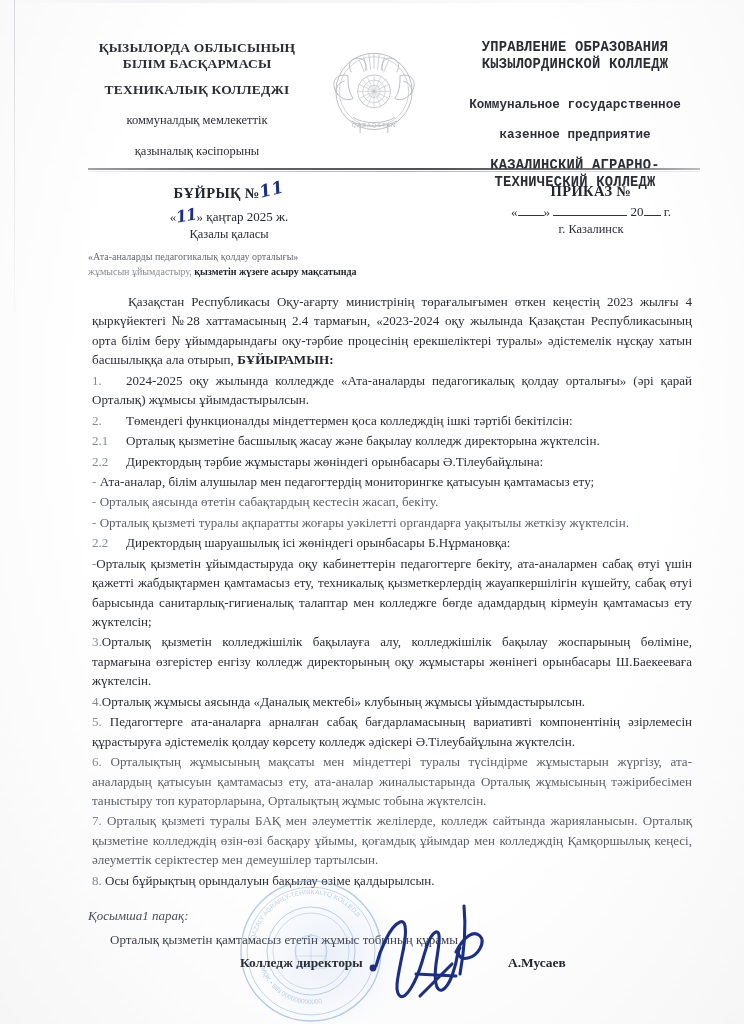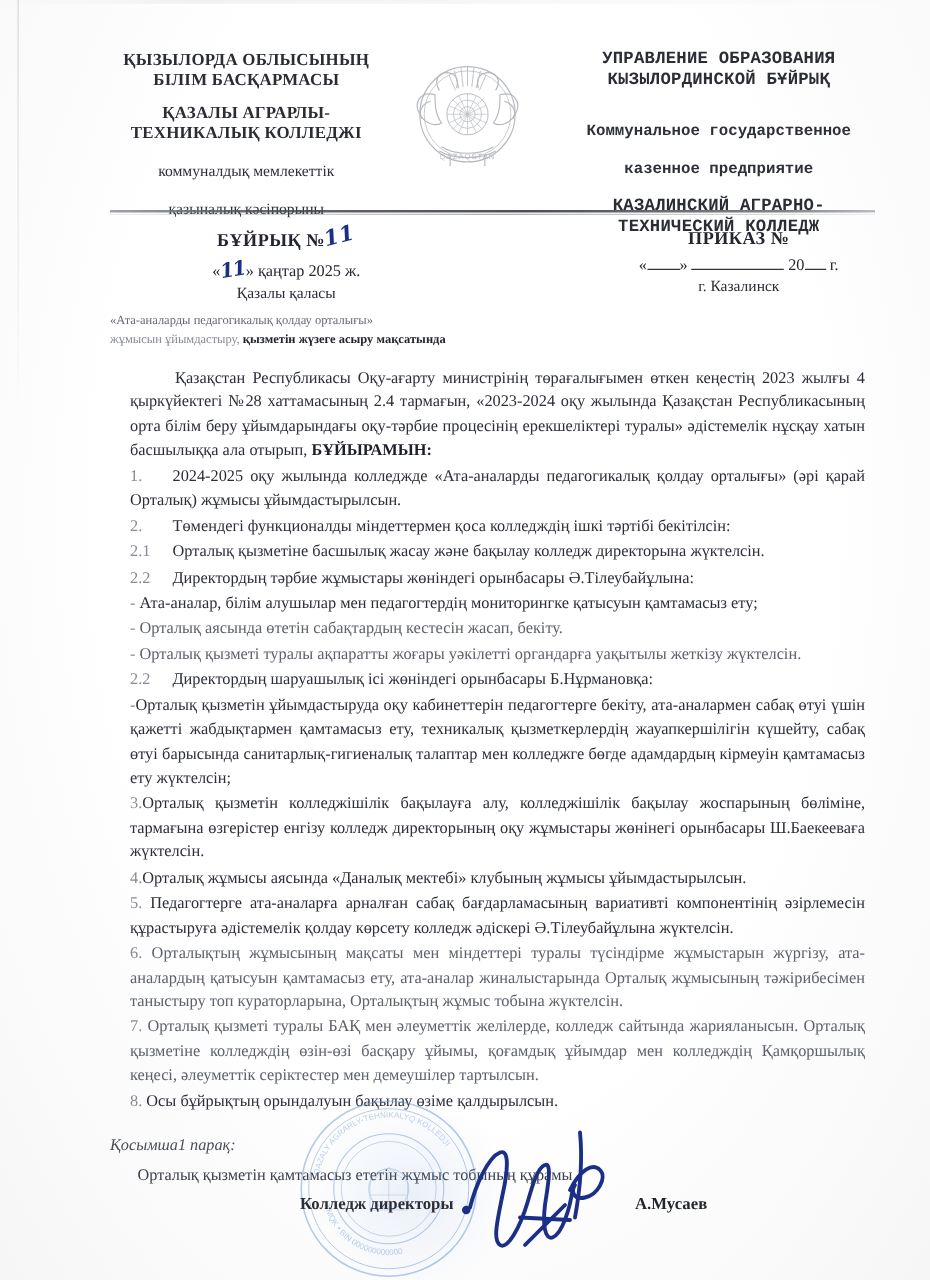--- a/index.html
+++ b/index.html
@@ -131,21 +131,21 @@
 
   
   .body-text {
     position: absolute;
     left: 88px; top: 292px; width: 604px;
     font-size: 13.05px;
     line-height: 1.49;
     text-align: justify;
     color: #2c2f39;
   }
-  .body-text p { margin: 0 0 1px 16px; }
+  .body-text p { margin: 0 0 1px 4px; }
   .p-indent { text-indent: 36px; }
   .num-item { display: block; }
   .num { display: inline-block; min-width: 34px; color: #3c3f49; }
   .faded { color: #878b95; }
   .semi { color: #5d616b; }
   b.strong { color: #1d202a; font-weight: bold; }
 
   
   .attach {
     position: absolute; left: 88px; top: 908px; width: 520px;
@@ -187,29 +187,28 @@
   <div class="paper-tint"></div>
   <div class="scan-edge-top"></div>
   <div class="scan-edge-left"></div>
 
   <div class="header">
 
     <div class="head-col head-left">
       <p class="head-main">ҚЫЗЫЛОРДА ОБЛЫСЫНЫҢ</p>
       <p class="head-main">БІЛІМ БАСҚАРМАСЫ</p>
       <div class="head-gap-sm"></div>
-      <p class="head-main">ҚАЗАЛЫ АГРАРЛЫ-</p>
       <p class="head-main">ТЕХНИКАЛЫҚ КОЛЛЕДЖІ</p>
       <p class="head-sub">коммуналдық мемлекеттік</p>
       <p class="head-sub">қазыналық кәсіпорыны</p>
     </div>
 
     <div class="head-col head-right">
       <p class="head-main">УПРАВЛЕНИЕ ОБРАЗОВАНИЯ</p>
-      <p class="head-main">КЫЗЫЛОРДИНСКОЙ БҰЙРЫҚ</p>
+      <p class="head-main">КЫЗЫЛОРДИНСКОЙ КОЛЛЕДЖ</p>
       <div class="head-gap-sm"></div>
       <p class="head-sub r-sub">Коммунальное государственное</p>
       <p class="head-sub r-sub">казенное предприятие</p>
       <p class="head-main">КАЗАЛИНСКИЙ АГРАРНО-</p>
       <p class="head-main">ТЕХНИЧЕСКИЙ КОЛЛЕДЖ</p>
     </div>
   </div>
 
   <div class="emblem">
     <svg viewBox="0 0 120 130" xmlns="http://www.w3.org/2000/svg">

